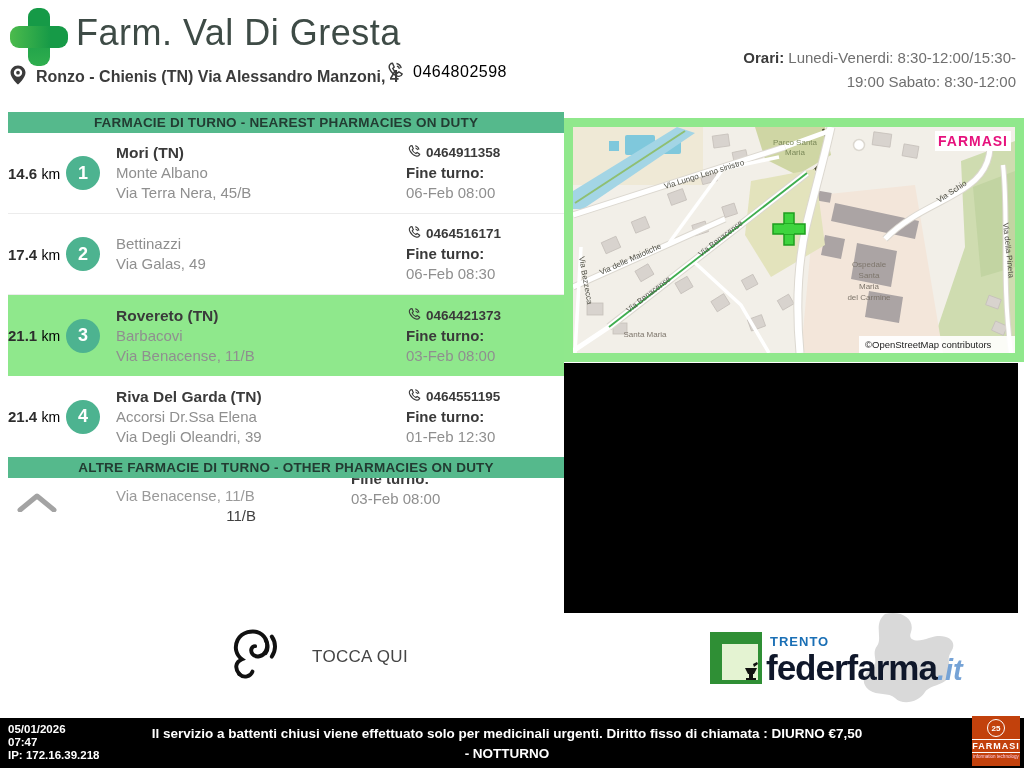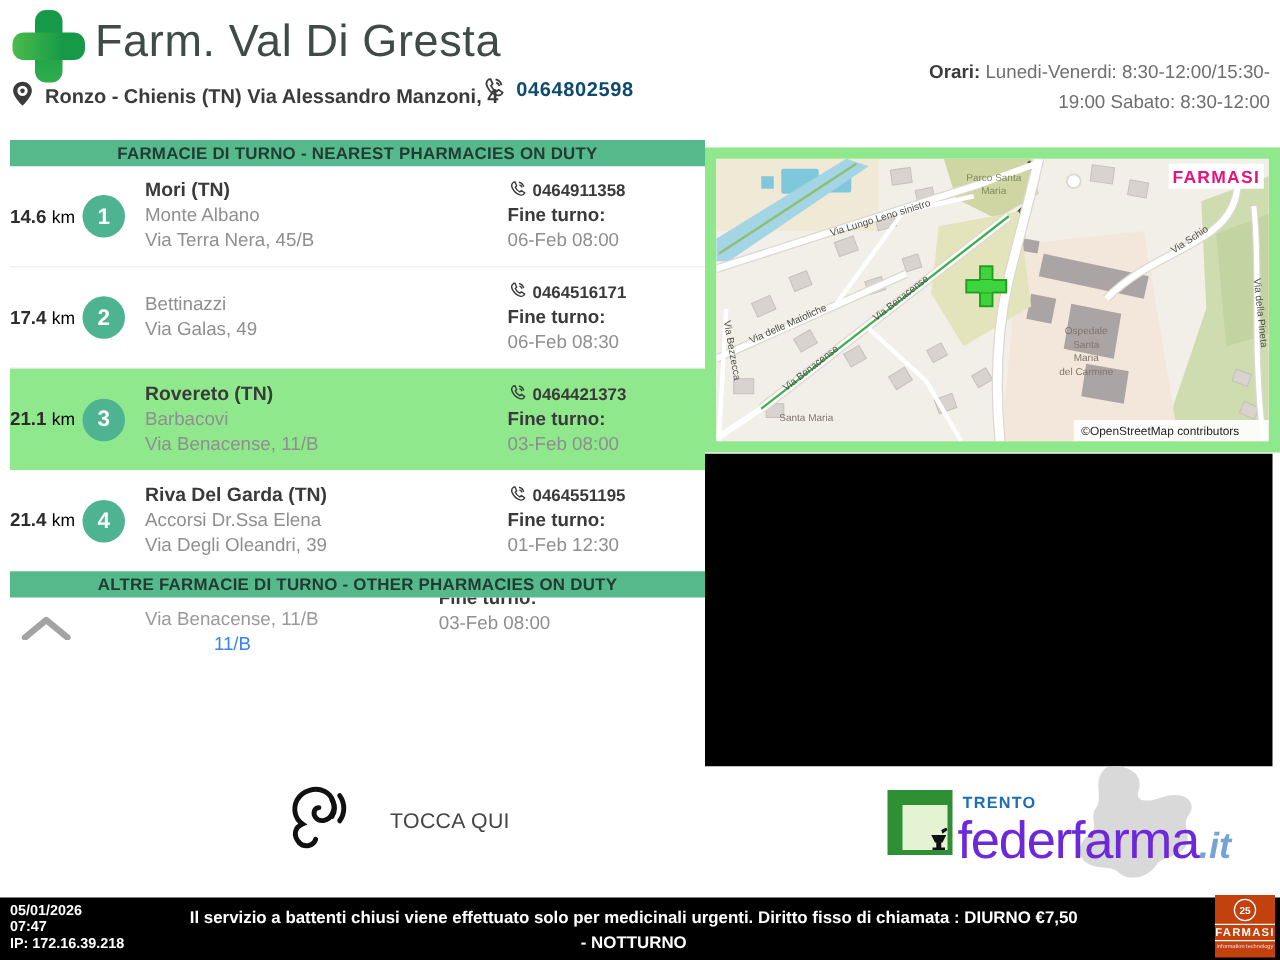--- a/index.html
+++ b/index.html
@@ -10,21 +10,21 @@
   
   .logo-cross { position:absolute; left:8px; top:6px; width:62px; height:62px; }
   .logo-cross .v { position:absolute; left:20px; top:2px; width:22px; height:58px; border-radius:9px;
                    background:linear-gradient(180deg,#169a47 30%,#2fae4e); }
   .logo-cross .h { position:absolute; left:2px; top:20px; width:58px; height:22px; border-radius:9px;
                    background:linear-gradient(90deg,#4cbb4c,#169a47 70%); }
   .page-title { position:absolute; left:76px; top:12px; font-size:36px; color:#3e4b46; letter-spacing:.5px; }
   .addr-row { position:absolute; left:8px; top:64px; display:flex; align-items:center; gap:8px; }
   .addr-row .txt { font-size:16px; font-weight:bold; color:#3b3b3b; }
   .phone-row { position:absolute; left:385px; top:60px; display:flex; align-items:center; gap:8px; }
-  .phone-row .num { font-size:16px; font-weight:bold; color:#0c4a6e; letter-spacing:.5px; }
+  .phone-row .num { font-size:16px; font-weight:normal; color:#000000; letter-spacing:.5px; }
   .hours { position:absolute; right:8px; top:46px; width:340px; text-align:right;
            font-size:15px; color:#6f6f6f; line-height:24px; }
   .hours b { color:#3b3b3b; }
 
   
   .list { position:absolute; left:8px; top:112px; width:556px; }
   .bar { height:21px; background:#55b98c; color:#223c32; font-size:13.5px; font-weight:bold;
          text-align:center; line-height:21px; letter-spacing:.2px; position:relative; z-index:3; }
   .row { height:81px; display:flex; align-items:center; background:#fff; border-bottom:1px solid #ececec; }
   .row.hl { background:#8fe88c; border-bottom:none; }
@@ -42,21 +42,21 @@
   .rphone { display:flex; align-items:center; gap:4px; font-size:13.5px; font-weight:bold; color:#3a3a3a; }
   .ft-label { font-size:15px; font-weight:bold; color:#3a3a3a; line-height:21px; }
   .ft-val { font-size:15px; color:#8f8f8f; line-height:20px; }
 
   .partial { position:relative; height:58px; overflow:hidden; background:#fff; }
   .p-flex { display:flex; }
   .p-chevron { width:58px; flex:none; padding-top:14px; padding-left:8px; }
   .p-spacer { width:50px; flex:none; }
   .p-info { width:140px; flex:none; padding-top:8px; }
   .p-info .l1 { font-size:15px; color:#9a9a9a; line-height:20px; }
-  .p-info .l2 { font-size:15px; color:#3b82f6; line-height:20px; text-align:center; }
+  .p-info .l2 { font-size:15px; color:#404040; line-height:20px; text-align:right; }
   .p-rcol { margin-left:95px; width:158px; flex:none; margin-top:-10px; }
 
   
   .map-wrap { position:absolute; left:564px; top:118px; width:460px; height:244px;
               background:#90e88c; padding:9px; }
   .map-wrap svg { display:block; background:#f2efe8; }
 
   
   .video { position:absolute; left:564px; top:363px; width:454px; height:250px; background:#000; }
 
@@ -66,21 +66,21 @@
 
   
   .fed { position:absolute; left:698px; top:612px; width:326px; height:100px; }
   .fed .sil { position:absolute; left:95px; top:0; }
   .fed .sq { position:absolute; left:12px; top:20px; width:52px; height:52px; background:#2f8f35; }
   .fed .sq .inner { position:absolute; left:12px; top:12px; right:4px; bottom:4px; background:#e4f3d2; }
   .fed .sq svg { position:absolute; right:2px; bottom:2px; }
   .fed .region { position:absolute; left:72px; top:22px; font-size:13px; font-weight:bold;
                  color:#1a6fb5; letter-spacing:1px; }
   .fed .brandline { position:absolute; left:68px; top:36px; white-space:nowrap; }
-  .fed .brand { font-size:42px; font-weight:normal; color:#6d28d9; letter-spacing:-1px; }
+  .fed .brand { font-size:35px; font-weight:bold; color:#0f172a; letter-spacing:-1px; }
   .fed .tld { font-size:29px; font-style:italic; font-weight:bold; color:#76a3d6; }
 
   
   .footer { position:absolute; left:0; top:718px; width:1024px; height:50px; background:#000; color:#fff; }
   .f-left { position:absolute; left:8px; top:5px; font-size:11.5px; font-weight:bold; line-height:13px; }
   .f-center { position:absolute; left:150px; right:160px; top:6px; text-align:center;
               font-size:13.5px; font-weight:bold; line-height:20px; }
   .f-logo { position:absolute; right:4px; top:-2px; width:48px; height:50px; background:#c2410c;
             text-align:center; }
   .f-logo .circ { margin:3px auto 0; width:18px; height:18px; border:1.5px solid #fff; border-radius:50%;

